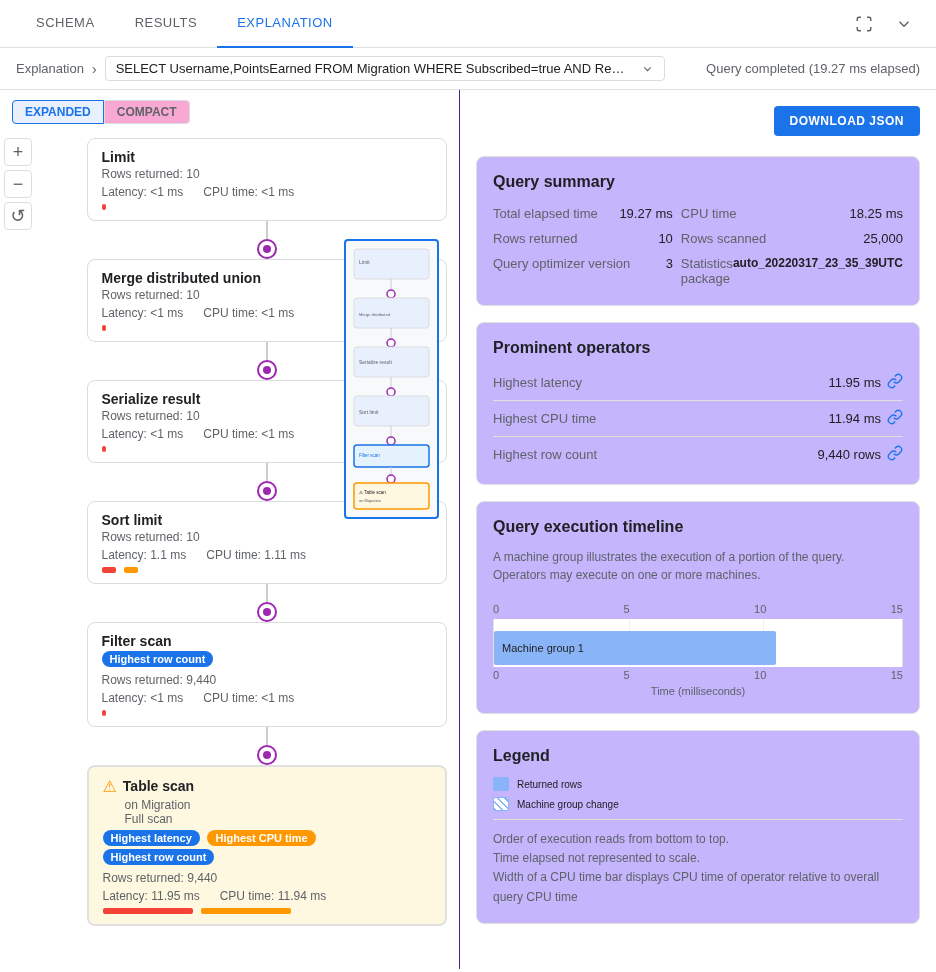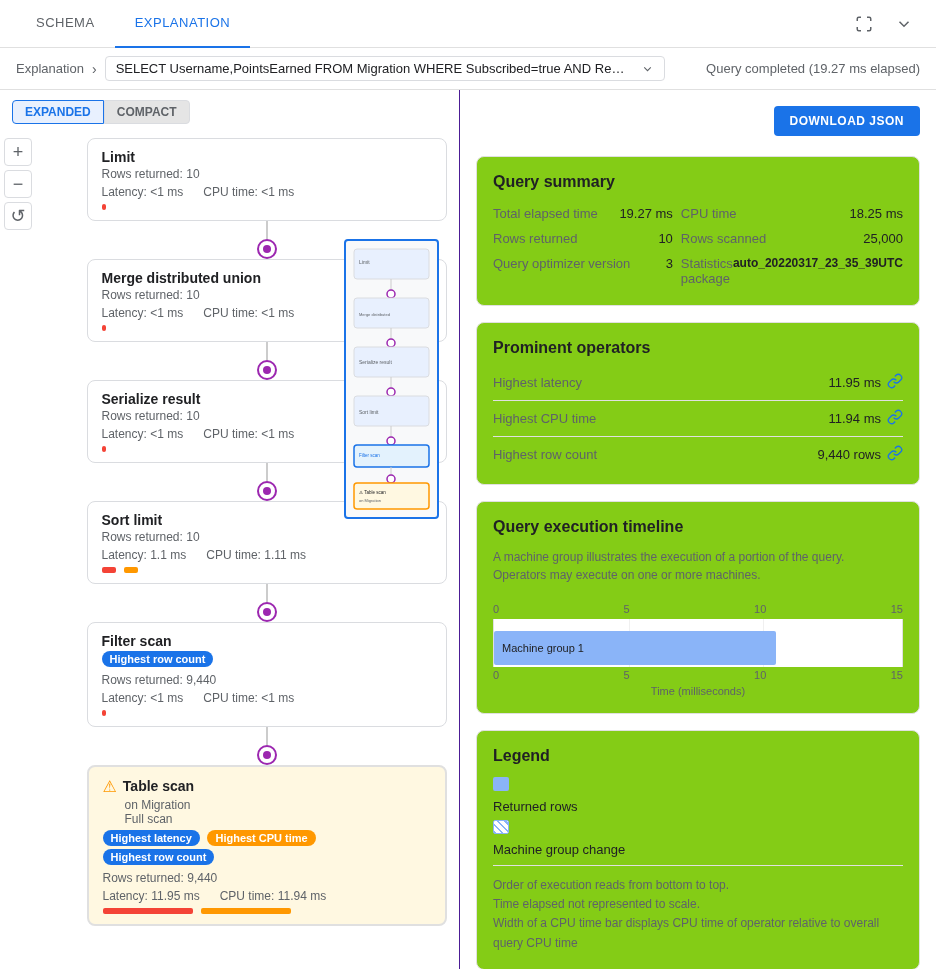--- a/index.html
+++ b/index.html
@@ -22,21 +22,21 @@
     .query-completed { font-size: 13px; color: #5f6368; margin-left: auto; }
 
     
     .main-area { display: flex; height: calc(972px - 48px - 45px); }
 
     
     .left-panel { width: 460px; min-width: 460px; display: flex; flex-direction: column; border-right: 1px solid #4c1d95; overflow-y: auto; }
 
     
     .view-toggle { display: flex; padding: 10px 12px; gap: 0; }
-    .toggle-btn { padding: 4px 12px; font-size: 12px; font-weight: 600; border: 1px solid #dadce0; cursor: pointer; background: #e5e5e5; color: #5f6368; }
+    .toggle-btn { padding: 4px 12px; font-size: 12px; font-weight: 600; border: 1px solid #dadce0; cursor: pointer; background: #f9a8d4; color: #5f6368; }
     .toggle-btn.active { background: #e8f0fe; color: #1a73e8; border-color: #1a73e8; }
     .toggle-btn:first-child { border-radius: 4px 0 0 4px; }
     .toggle-btn:last-child { border-radius: 0 4px 4px 0; }
     .zoom-btn { width: 28px; height: 28px; border: 1px solid #dadce0; background: #fff; border-radius: 4px; cursor: pointer; font-size: 18px; display: flex; align-items: center; justify-content: center; color: #5f6368; line-height: 1; }
 
     
     .operator-chain { display: flex; flex-direction: column; align-items: center; padding: 0 16px 0 50px; }
     .connector { display: flex; flex-direction: column; align-items: center; position: relative; }
     .connector-line { width: 2px; height: 18px; background: #ccc; }
     .connector-circle { width: 20px; height: 20px; border-radius: 50%; background: #fff; border: 2px solid #9c27b0; display: flex; align-items: center; justify-content: center; z-index: 1; }
@@ -75,27 +75,27 @@
     .divider { border: none; border-top: 1px solid #e0e0e0; margin: 4px 0; }
 
     
     .timeline-desc { font-size: 12px; color: #5f6368; margin-bottom: 19px; line-height: 1.5; }
     .timeline-chart { position: relative; margin-top: 8px; }
     .timeline-axis { display: flex; justify-content: space-between; font-size: 11px; color: #5f6368; margin-bottom: 4px; }
     .timeline-axis-bottom { display: flex; justify-content: space-between; font-size: 11px; color: #5f6368; margin-top: 2px; }
     .timeline-xlabel { font-size: 11px; color: #5f6368; text-align: center; margin-top: 4px; }
 
     
-    .legend-item { display: flex; align-items: flex-start; gap: 8px; margin-bottom: 6px; font-size: 13px; color: #202124; flex-direction: column; }
+    .legend-item { display: flex; align-items: center; gap: 8px; margin-bottom: 6px; font-size: 10px; color: #202124; }
     .legend-box { width: 16px; height: 14px; border-radius: 2px; }
     .legend-box-blue { background: #8ab4f8; }
     .legend-box-striped { background: repeating-linear-gradient(45deg, #8ab4f8, #8ab4f8 2px, #fff 2px, #fff 5px); border: 1px solid #8ab4f8; }
     .legend-note { font-size: 12px; color: #5f6368; margin-top: 8px; line-height: 1.6; border-top: 1px solid #e0e0e0; padding-top: 10px; }
 
-    .section-box { border: 1px solid #e0e0e0; border-radius: 8px; padding: 16px; background: #84cc16; }
+    .section-box { border: 1px solid #e0e0e0; border-radius: 8px; padding: 16px; background: #c4b5fd; }
 
     
     .left-content { position: relative; padding-top: 4px; }
     .chain-wrap { position: relative; padding-left: 40px; }
     .zoom-wrap { position: absolute; left: 0; top: 0; display: flex; flex-direction: column; gap: 4px; padding: 0 4px; }
 
     .operator-bars { display: flex; gap: 8px; margin-top: 5px; }
     .bar-strip { height: 6px; border-radius: 2px; }
 
     
@@ -103,20 +103,21 @@
 
     
     .right-top { display: flex; justify-content: flex-end; }
   </style>
 </head>
 <body>
 
 <div class="top-tabs">
   <div class="top-tabs-left">
     <div class="tab">SCHEMA</div>
+    <div class="tab">RESULTS</div>
     <div class="tab active">EXPLANATION</div>
   </div>
   <div class="top-tabs-right">
     <div class="icon-btn">
       <svg width="18" height="18" viewBox="0 0 24 24" fill="none" stroke="#5f6368" stroke-width="2">
           <path d="M8 3H5a2 2 0 0 0-2 2v3m18 0V5a2 2 0 0 0-2-2h-3m0 18h3a2 2 0 0 0 2-2v-3M3 16v3a2 2 0 0 0 2 2h3"></path>
         </svg>
     </div>
     <div class="icon-btn">
       <svg width="18" height="18" viewBox="0 0 24 24" fill="none" stroke="#5f6368" stroke-width="2">

